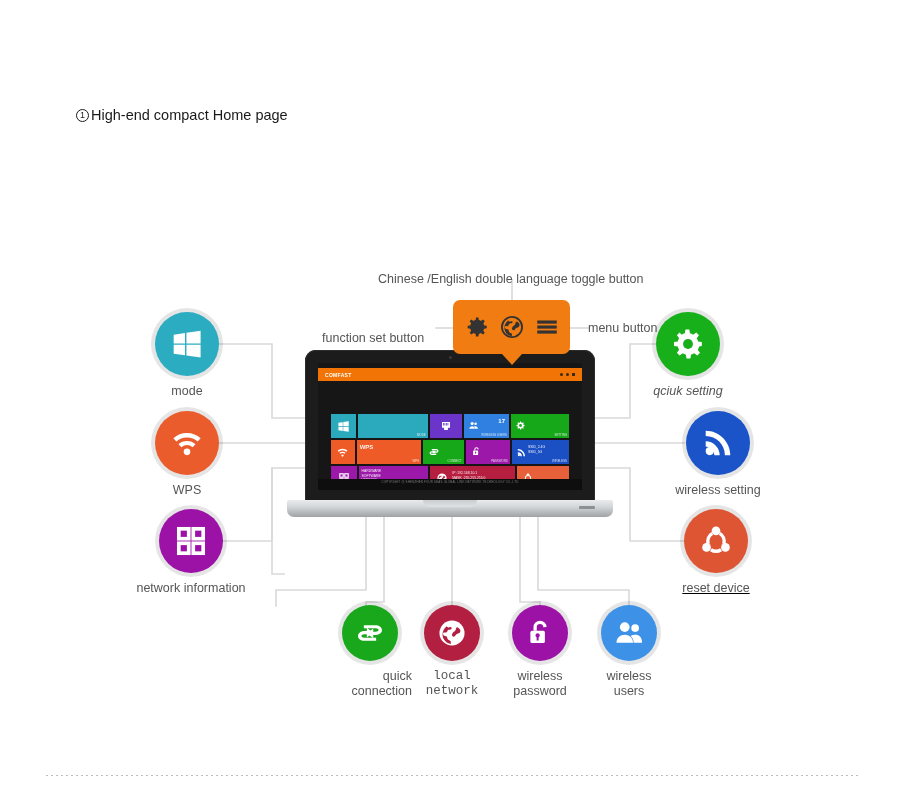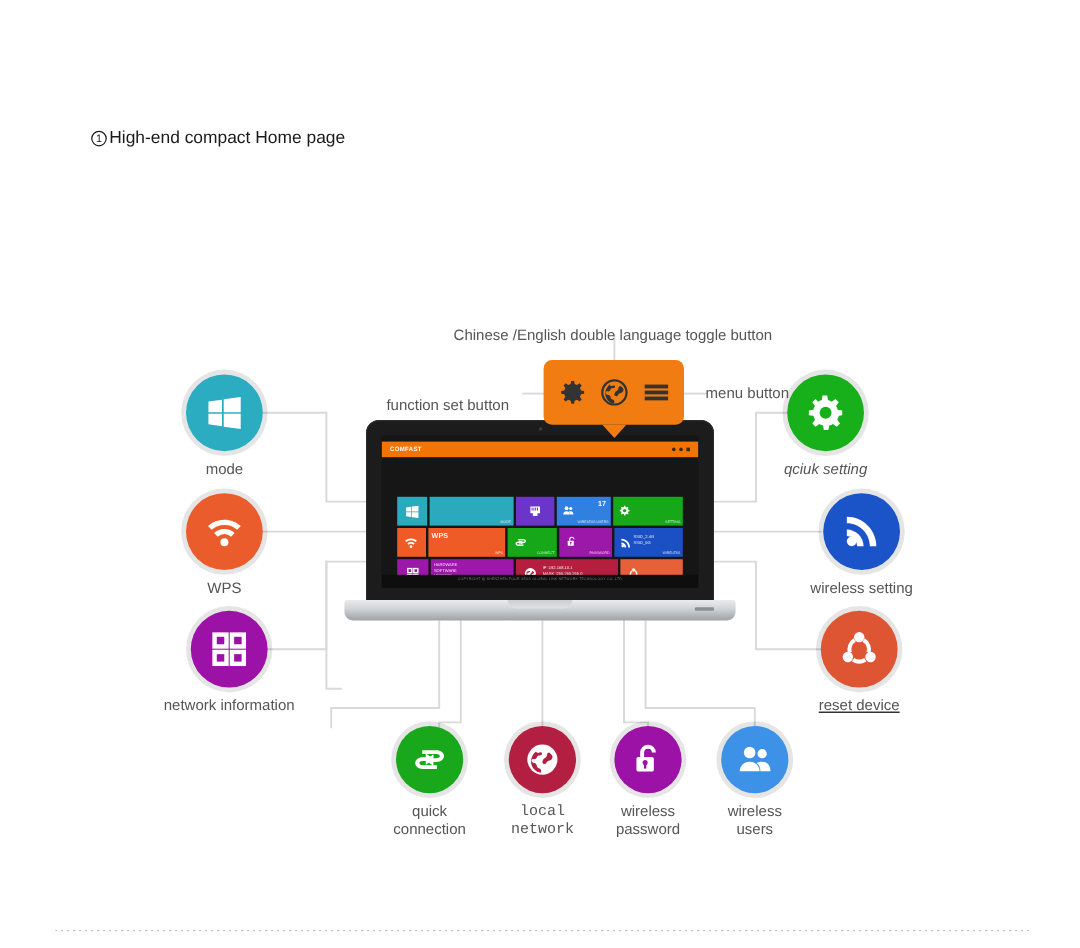--- a/index.html
+++ b/index.html
@@ -416,21 +416,21 @@
           <circle cx="12" cy="5.3" r="2.9" fill="#fff"></circle>
           <circle cx="5.7" cy="16.3" r="2.9" fill="#fff"></circle>
           <circle cx="18.3" cy="16.3" r="2.9" fill="#fff"></circle>
           <path fill="none" stroke="#fff" stroke-width="2.3" d="M9.5 6.9a6.3 6.3 0 00-2.7 7M14.5 6.9a6.3 6.3 0 012.7 7M8.6 17.8a6.3 6.3 0 006.8 0"></path>
         </svg>
       </div>
       <div class="nlabel">reset device</div>
     </div>
 
 
-    <div class="node" style="left:316px; top:455px; width:84px;">
+    <div class="node" style="left:328px; top:455px; width:84px;text-align:right;">
       <div class="bubble sm" style="background:#19a81c">
         <svg width="32" height="32" viewBox="0 0 24 24">
           <path fill="#fff" d="M7.4 6.1h8.9c2.6 0 4.7 1.6 4.7 3.7s-2.1 3.7-4.7 3.7h-1.9v2.5l-4.8-3.7 4.8-3.7v2.5h1.9c1.2 0 2.1-.6 2.1-1.3s-.9-1.3-2.1-1.3H7.4z"></path>
           <path fill="#fff" d="M16.6 17.9H7.7c-2.6 0-4.7-1.6-4.7-3.7s2.1-3.7 4.7-3.7h1.9V8l4.8 3.7-4.8 3.7v-2.5H7.7c-1.2 0-2.1.6-2.1 1.3s.9 1.3 2.1 1.3h8.9z"></path>
         </svg>
       </div>
       <div class="nlabel">quick
 connection</div>
     </div>
 

